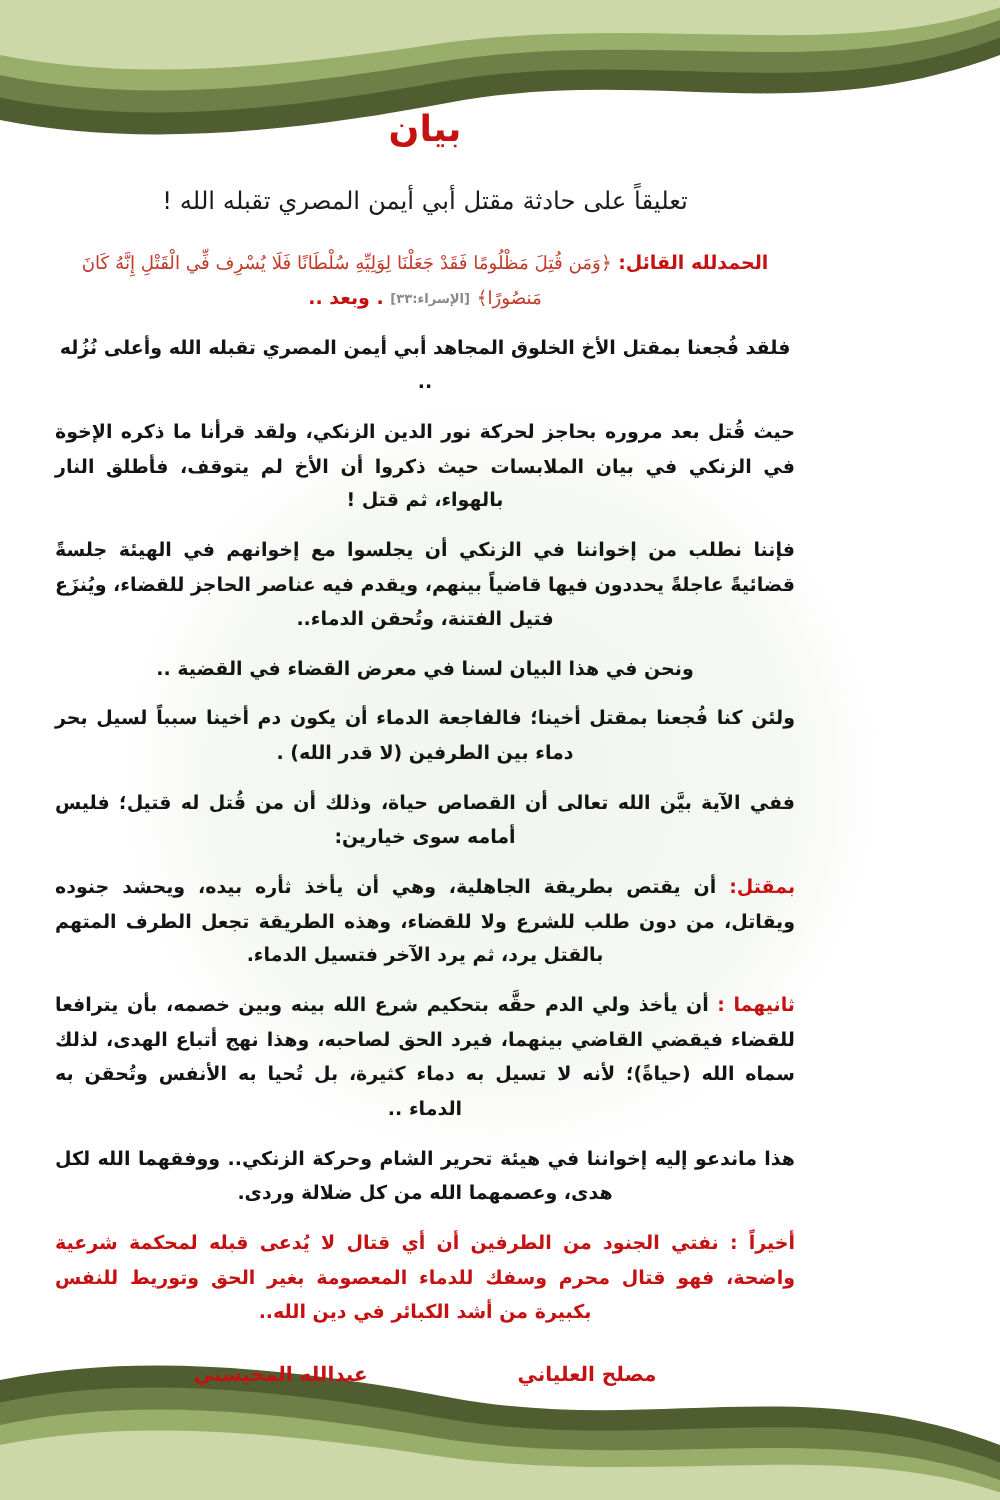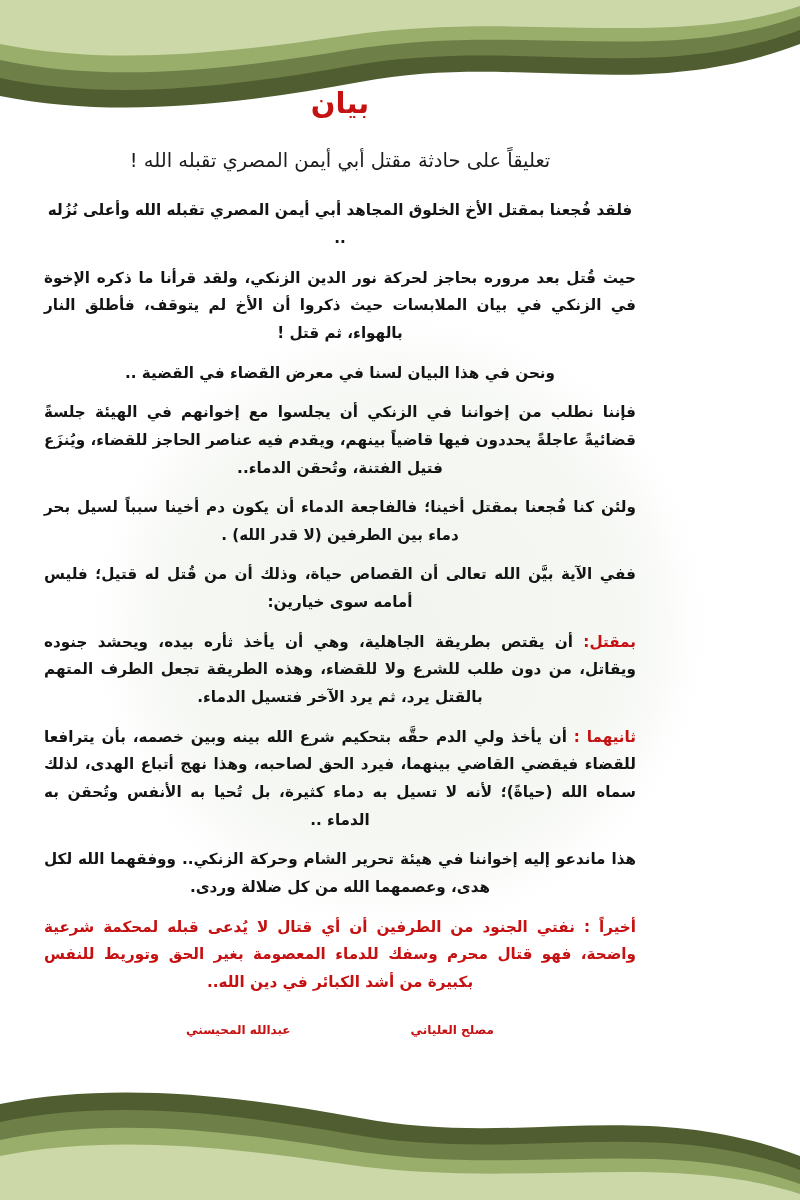--- a/index.html
+++ b/index.html
@@ -106,21 +106,21 @@
 
   .signatures {
     display: flex;
     flex-direction: row;
     justify-content: center;
     gap: 120px;
     margin-top: 26px;
   }
   .sig {
     color: #c51111;
-    font-size: 12px;
+    font-size: 16px;
     font-weight: bold;
     white-space: nowrap;
   }
 </style>
 </head>
 <body>
 
 <div class="page">
 
   <svg class="deco top" viewBox="0 0 800 130" preserveAspectRatio="none">
@@ -138,28 +138,34 @@
   </svg>
 
   <div class="watermark"></div>
 
   <div class="content">
 
     <div class="doc-title">بيان</div>
 
     <div class="doc-subtitle">تعليقاً على حادثة مقتل أبي أيمن المصري تقبله الله !</div>
 
+    <p class="para center">
+      <span class="lead">الحمدلله القائل:</span>
+      <span class="quran">﴿وَمَن قُتِلَ مَظْلُومًا فَقَدْ جَعَلْنَا لِوَلِيِّهِ سُلْطَانًا فَلَا يُسْرِف فِّي الْقَتْلِ إِنَّهُ كَانَ مَنصُورًا﴾</span>
+      <span class="ref">[الإسراء:٣٣]</span>
+      <span class="red-b">. وبعد ..</span>
+    </p>
 
     <p class="para center">فلقد فُجعنا بمقتل الأخ الخلوق المجاهد أبي أيمن المصري تقبله الله وأعلى نُزُله ..</p>
 
     <p class="para">حيث قُتل بعد مروره بحاجز لحركة نور الدين الزنكي، ولقد قرأنا ما ذكره الإخوة في الزنكي في بيان الملابسات حيث ذكروا أن الأخ لم يتوقف، فأطلق النار بالهواء، ثم قتل !</p>
 
+    <p class="para">فإننا نطلب من إخواننا في الزنكي أن يجلسوا مع إخوانهم في الهيئة جلسةً قضائيةً عاجلةً يحددون فيها قاضياً بينهم، ويقدم فيه عناصر الحاجز للقضاء، ويُنزَع فتيل الفتنة، وتُحقن الدماء..</p>
+
     <p class="para center">ونحن في هذا البيان لسنا في معرض القضاء في القضية ..</p>
-
-    <p class="para">فإننا نطلب من إخواننا في الزنكي أن يجلسوا مع إخوانهم في الهيئة جلسةً قضائيةً عاجلةً يحددون فيها قاضياً بينهم، ويقدم فيه عناصر الحاجز للقضاء، ويُنزَع فتيل الفتنة، وتُحقن الدماء..</p>
 
     <p class="para">ولئن كنا فُجعنا بمقتل أخينا؛ فالفاجعة الدماء أن يكون دم أخينا سبباً لسيل بحر دماء بين الطرفين (لا قدر الله) .</p>
 
     <p class="para center">
       
     </p>
 
     <p class="para">ففي الآية بيَّن الله تعالى أن القصاص حياة، وذلك أن من قُتل له قتيل؛ فليس أمامه سوى خيارين:</p>
 
     <p class="para">

